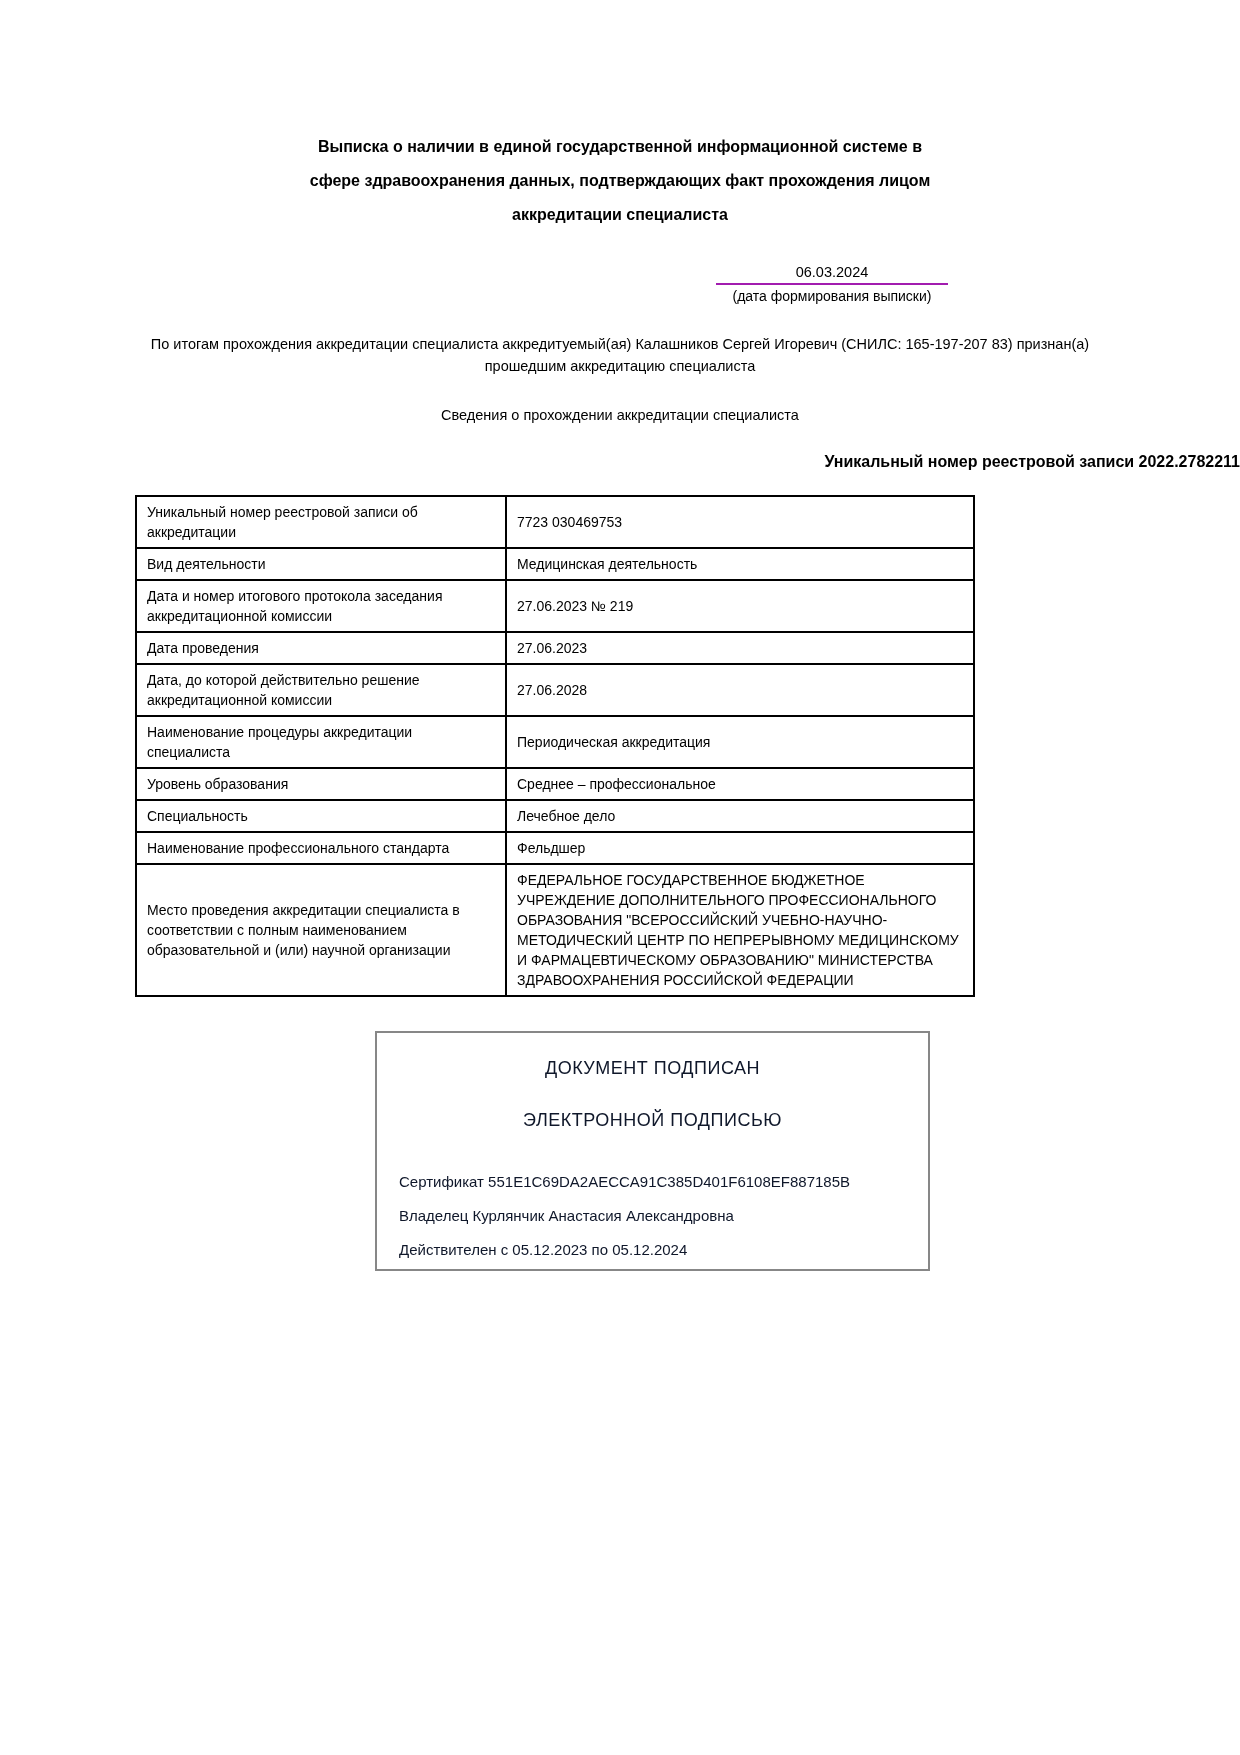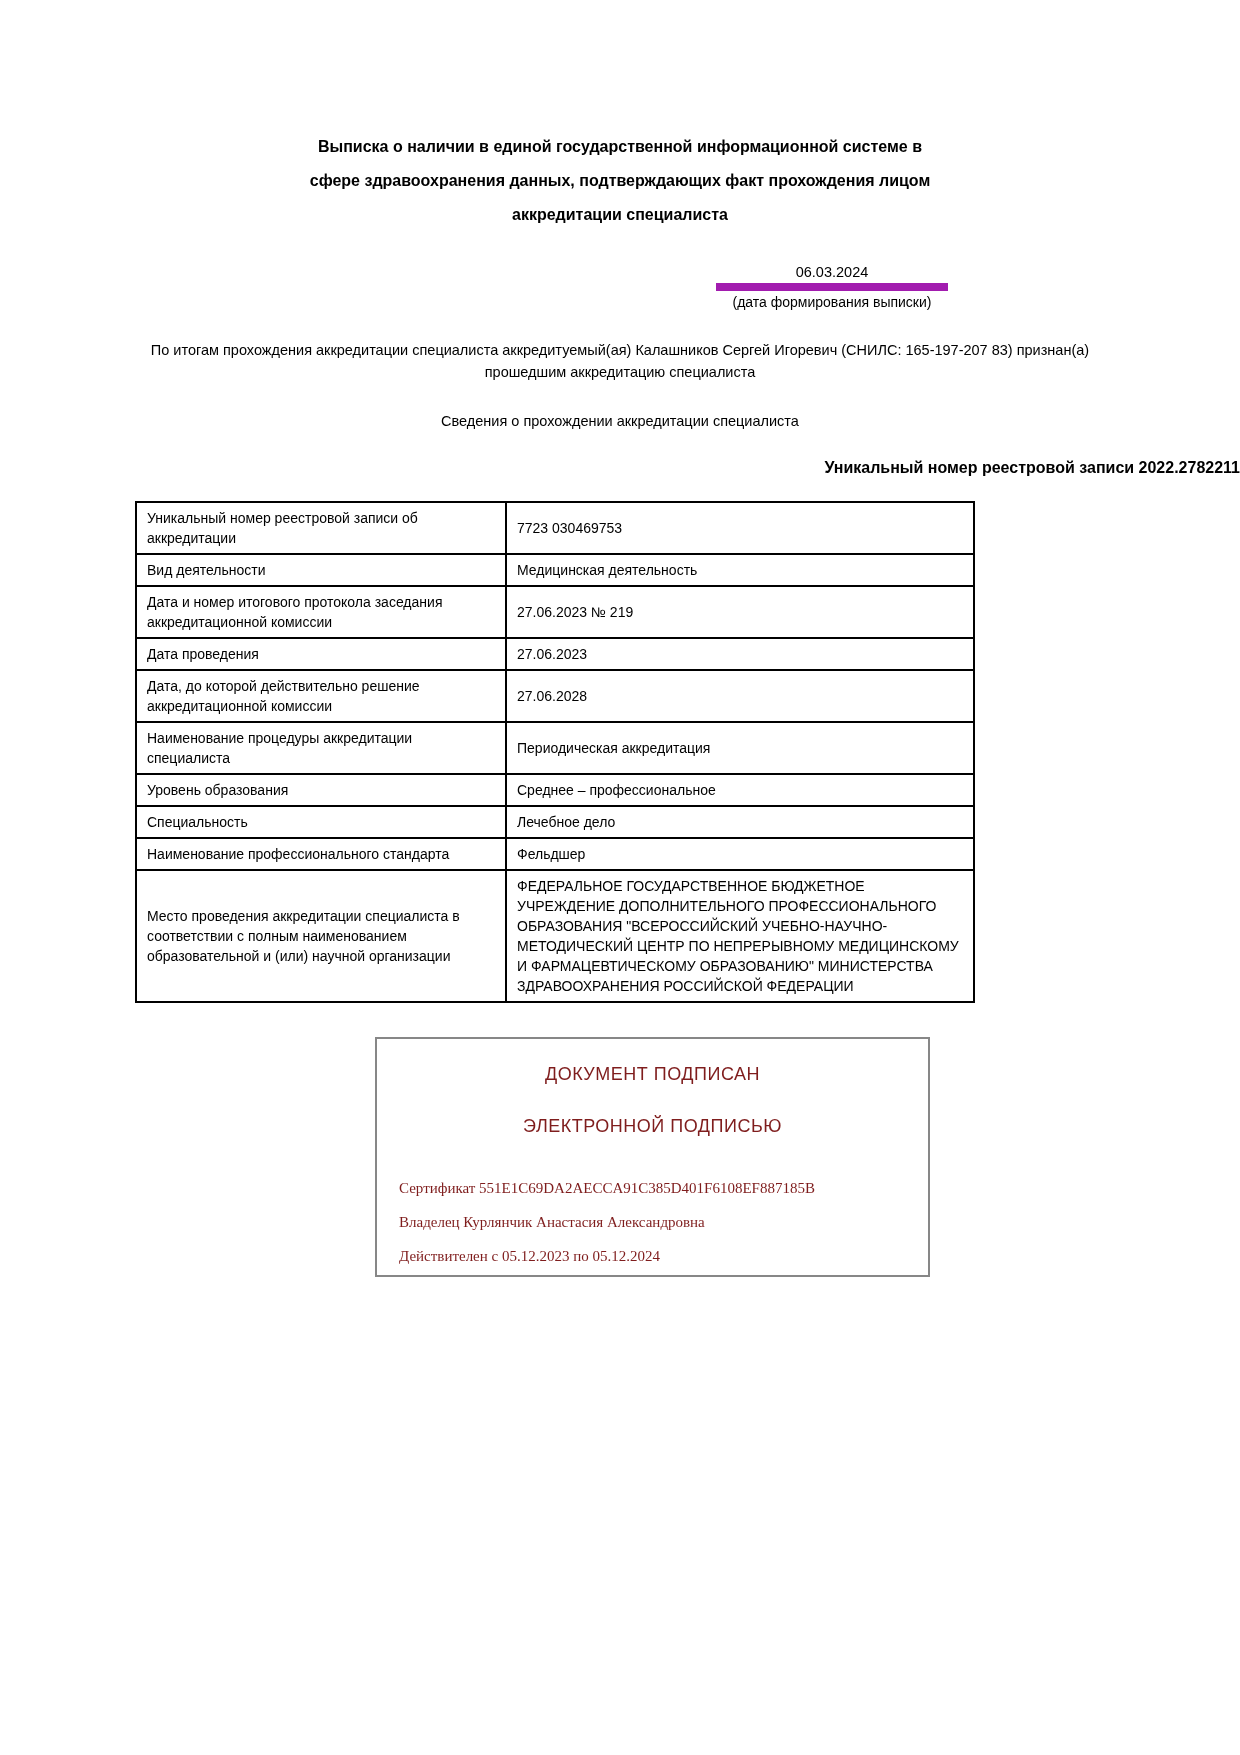--- a/index.html
+++ b/index.html
@@ -30,21 +30,21 @@
   }
   .date-block {
     width: 232px;
     margin-top: 32px;
     margin-left: 716px;
     text-align: center;
   }
   .date-line {
     font-size: 14.5px;
     padding-bottom: 3px;
-    border-bottom: 8px solid #a21caf;
+    border-bottom: 2px solid #a21caf;
   }
   .date-caption {
     font-size: 14px;
     padding-top: 2px;
     line-height: 18px;
   }
   .intro-paragraph {
     width: 950px;
     margin: 28px auto 0 auto;
     text-align: center;
@@ -81,36 +81,35 @@
     width: 348px; 
   }
   .stamp-box {
     box-sizing: border-box;
     width: 555px;
     height: 240px;
     margin-top: 34px;
     margin-left: 375px;
     border: 2px solid #878787;
     padding: 16px 22px;
-    color: #7f1d1d;
+    color: #0f172a;
   }
   .stamp-title {
     text-align: center;
     font-size: 18px;
     line-height: 22px;
     letter-spacing: 0.5px;
   }
   .stamp-title.first { margin-top: 8px; }
   .stamp-title.second { margin-top: 30px; }
   .stamp-details { margin-top: 42px; }
   .stamp-details div {
     font-size: 15px;
     line-height: 18px;
     margin-top: 0;
-    font-family: Liberation Serif, serif;
   }
   .stamp-details div + div { margin-top: 16px; }
 </style>
 </head>
 <body>
 
 <div class="page">
 
   <div class="doc-title">Выписка о наличии в единой государственной информационной системе в сфере здравоохранения данных, подтверждающих факт прохождения лицом аккредитации специалиста</div>
 

